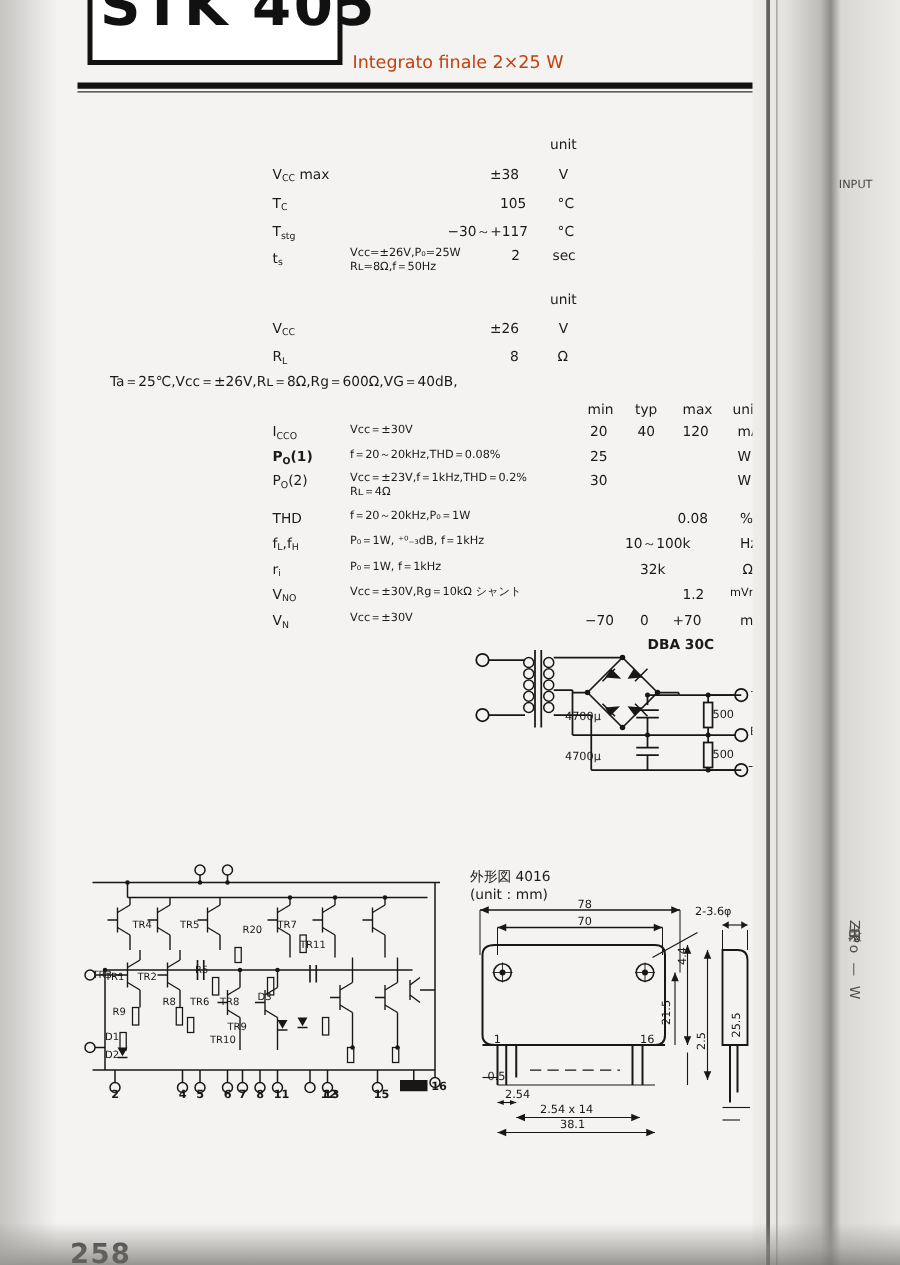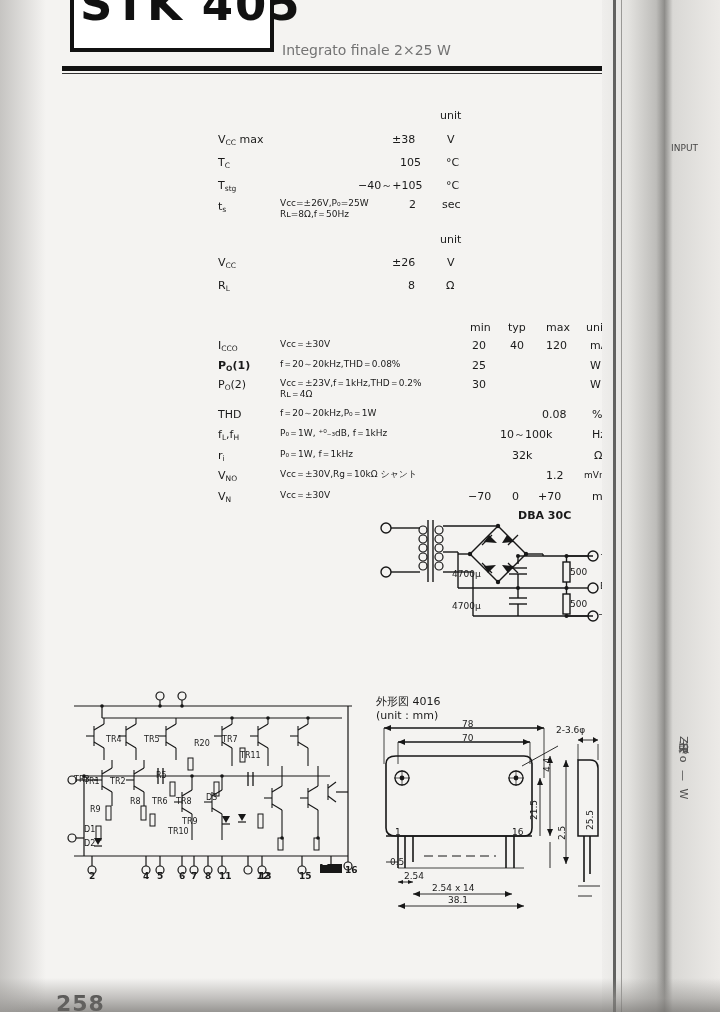--- a/index.html
+++ b/index.html
@@ -41,21 +41,21 @@
     border:4px solid #111;background:#fff;
   }
   #title-text{
     position:absolute;left:80px;top:-22px;width:190px;
     font-family:"DejaVu Sans",sans-serif;
     font-weight:bold;font-size:45px;letter-spacing:2px;color:#111;
     white-space:nowrap;
   }
   #subtitle{
     position:absolute;left:282px;top:42px;
-    font-size:14px;color:#737373;white-space:nowrap;
+    font-size:14px;color:#c2410c;white-space:nowrap;
   }
   #header-rule{
     position:absolute;left:62px;top:66px;width:548px;height:5px;background:#111;
   }
   #header-rule2{
     position:absolute;left:62px;top:73px;width:548px;height:1px;background:#333;
   }
   
   .t{position:absolute;white-space:nowrap;color:#1a1a1a;font-size:11px;line-height:1.05;}
   .small{font-size:9px;}
@@ -101,39 +101,40 @@
 
   <div class="t" style="left:218px;top:134px;">V<span class="sub">CC</span> max</div>
   <div class="t" style="left:392px;top:134px;">±38</div>
   <div class="t" style="left:447px;top:134px;">V</div>
 
   <div class="t" style="left:218px;top:157px;">T<span class="sub">C</span></div>
   <div class="t" style="left:400px;top:157px;">105</div>
   <div class="t" style="left:446px;top:157px;">°C</div>
 
   <div class="t" style="left:218px;top:180px;">T<span class="sub">stg</span></div>
-  <div class="t" style="left:358px;top:180px;">−40～+105</div>
+  <div class="t" style="left:358px;top:180px;">−30～+117</div>
   <div class="t" style="left:446px;top:180px;">°C</div>
 
   <div class="t" style="left:218px;top:201px;">t<span class="sub">s</span></div>
   <div class="t small" style="left:280px;top:199px;">Vᴄᴄ=±26V,P₀=25W</div>
   <div class="t small" style="left:280px;top:210px;">Rʟ=8Ω,f＝50Hz</div>
   <div class="t" style="left:409px;top:199px;">2</div>
   <div class="t" style="left:442px;top:199px;">sec</div>
 
   <div class="t" style="left:440px;top:234px;">unit</div>
 
   <div class="t" style="left:218px;top:257px;">V<span class="sub">CC</span></div>
   <div class="t" style="left:392px;top:257px;">±26</div>
   <div class="t" style="left:447px;top:257px;">V</div>
 
   <div class="t" style="left:218px;top:280px;">R<span class="sub">L</span></div>
   <div class="t" style="left:408px;top:280px;">8</div>
   <div class="t" style="left:446px;top:280px;">Ω</div>
 
+  <div class="t" style="left:88px;top:300px;">Ta＝25℃,Vᴄᴄ＝±26V,Rʟ＝8Ω,Rg＝600Ω,VG＝40dB,</div>
 
   <div class="t" style="left:470px;top:322px;">min</div>
   <div class="t" style="left:508px;top:322px;">typ</div>
   <div class="t" style="left:546px;top:322px;">max</div>
   <div class="t" style="left:586px;top:322px;">unit</div>
 
   <div class="t" style="left:218px;top:340px;">I<span class="sub">CCO</span></div>
   <div class="t small" style="left:280px;top:340px;">Vᴄᴄ＝±30V</div>
   <div class="t" style="left:472px;top:340px;">20</div>
   <div class="t" style="left:510px;top:340px;">40</div>

